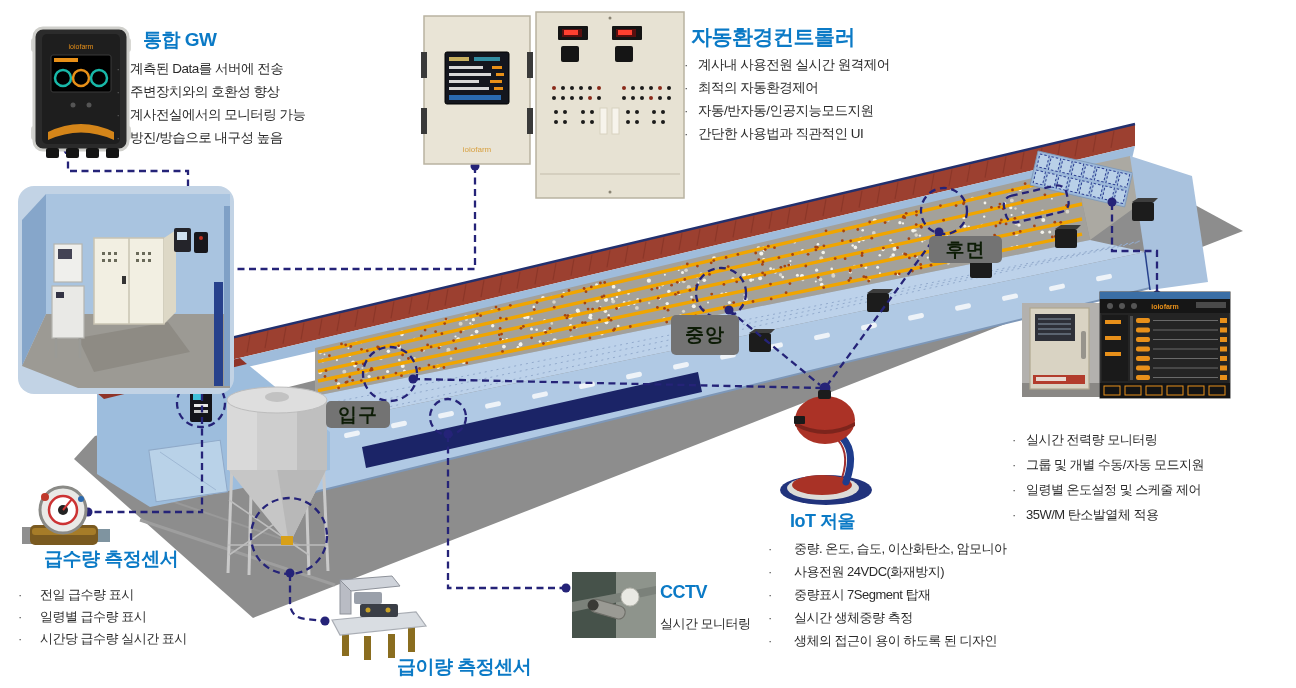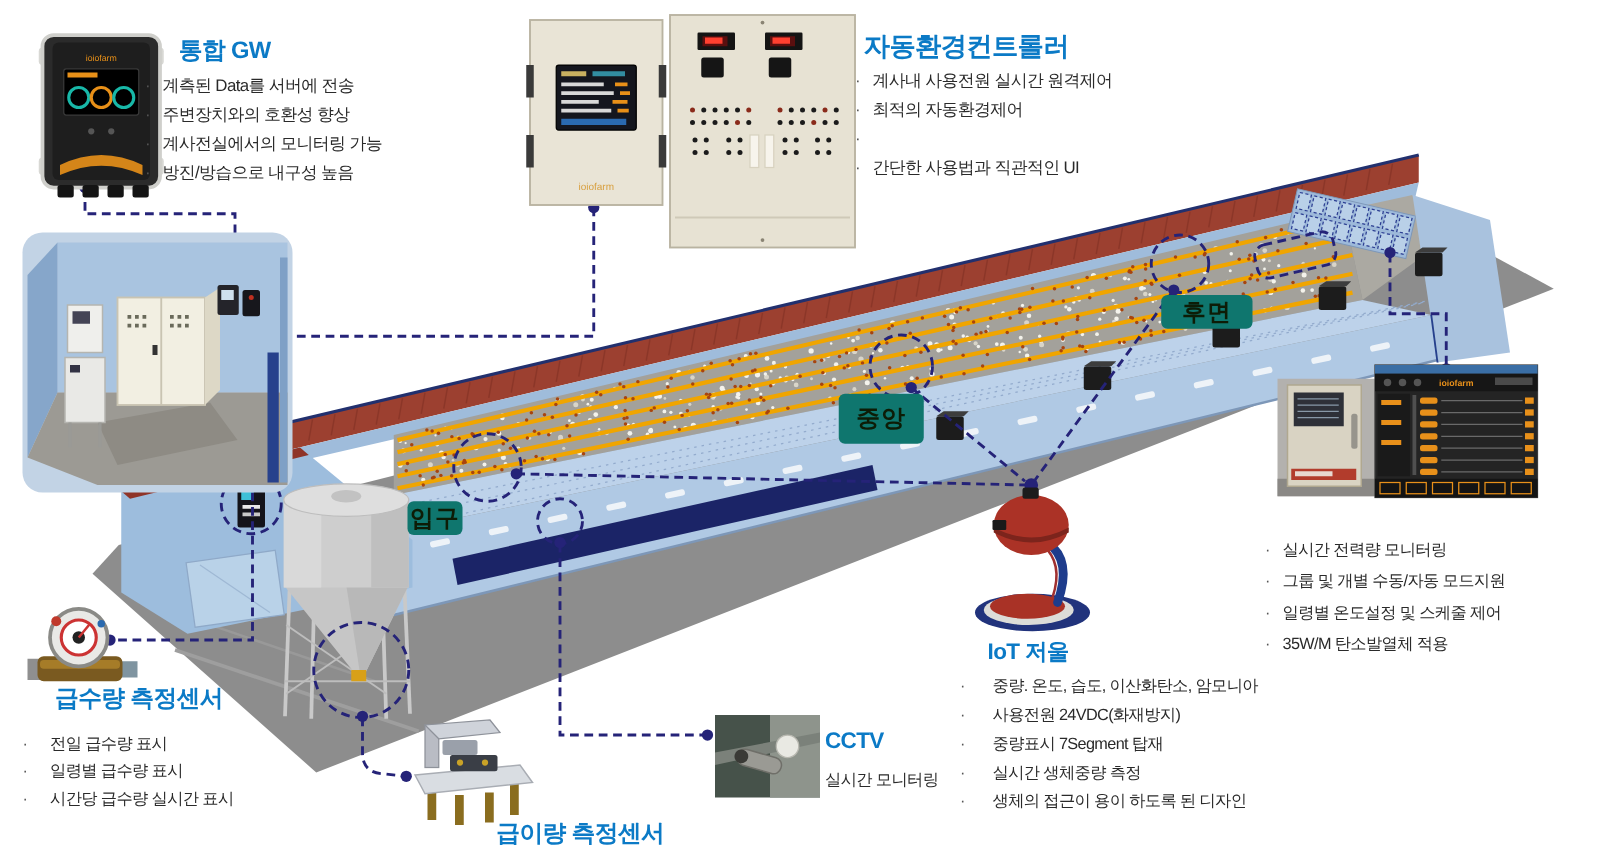--- a/index.html
+++ b/index.html
@@ -3,21 +3,21 @@
 <meta charset="utf-8">
 <style>
   html,body{margin:0;padding:0;background:#ffffff;}
   #canvas{position:relative;width:1296px;height:688px;background:#ffffff;overflow:hidden;
           font-family:"Liberation Sans","DejaVu Sans",sans-serif;}
   #scene{position:absolute;left:0;top:0;}
   .tblock{position:absolute;}
   .title{font-weight:bold;color:#0b7ac6;white-space:nowrap;letter-spacing:-0.5px;}
   .brow{display:flex;white-space:nowrap;color:#2a2a2a;letter-spacing:-0.5px;}
   .bmark{color:#555;width:14px;flex:0 0 14px;text-align:left;}
-  .poslabel{position:absolute;background:#0f766e;border-radius:5px;color:#0d1c06;
+  .poslabel{position:absolute;background:#737373;border-radius:5px;color:#0d1c06;
             font-weight:bold;display:flex;align-items:center;justify-content:center;
             letter-spacing:1px;}
 </style>
 </head>
 <body>
 
 <div id="canvas">
 
 <svg id="scene" width="1296" height="688" viewBox="0 0 1296 688">
 
@@ -1055,20 +1055,21 @@
   <div class="brow">
         <span class="bmark">·</span>
         <span>계사내 사용전원 실시간 원격제어</span>
       </div>
   <div class="brow">
         <span class="bmark">·</span>
         <span>최적의 자동환경제어</span>
       </div>
   <div class="brow">
         <span class="bmark">·</span>
+        <span>자동/반자동/인공지능모드지원</span>
       </div>
   <div class="brow">
         <span class="bmark">·</span>
         <span>간단한 사용법과 직관적인 UI</span>
       </div>
 </div>
 
 <div class="tblock" style="left:1012px;top:427px;font-size:13px;line-height:25px;">
   <div class="brow">
         <span class="bmark">·</span>
@@ -1134,17 +1135,17 @@
 
 <div class="tblock" style="left:397px;top:610px;">
   <div class="title" style="font-size:19px;margin-top:44px;">급이량 측정센서</div>
 </div>
 
 <div class="tblock" style="left:660px;top:582px;">
   <div class="title" style="font-size:18px;">CCTV</div>
   <div style="font-size:13px;color:#2a2a2a;margin-top:12px;letter-spacing:-0.5px;">실시간 모니터링</div>
 </div>
 
-<div class="poslabel" style="left:326px;top:401px;width:44px;height:27px;font-size:19px;">입구</div>
+<div class="poslabel" style="left:326px;top:401px;width:64px;height:27px;font-size:19px;">입구</div>
 <div class="poslabel" style="left:671px;top:315px;width:68px;height:40px;font-size:19px;">중앙</div>
 <div class="poslabel" style="left:929px;top:236px;width:73px;height:27px;font-size:19px;">후면</div>
 
 </div>
 
 </body></html>

